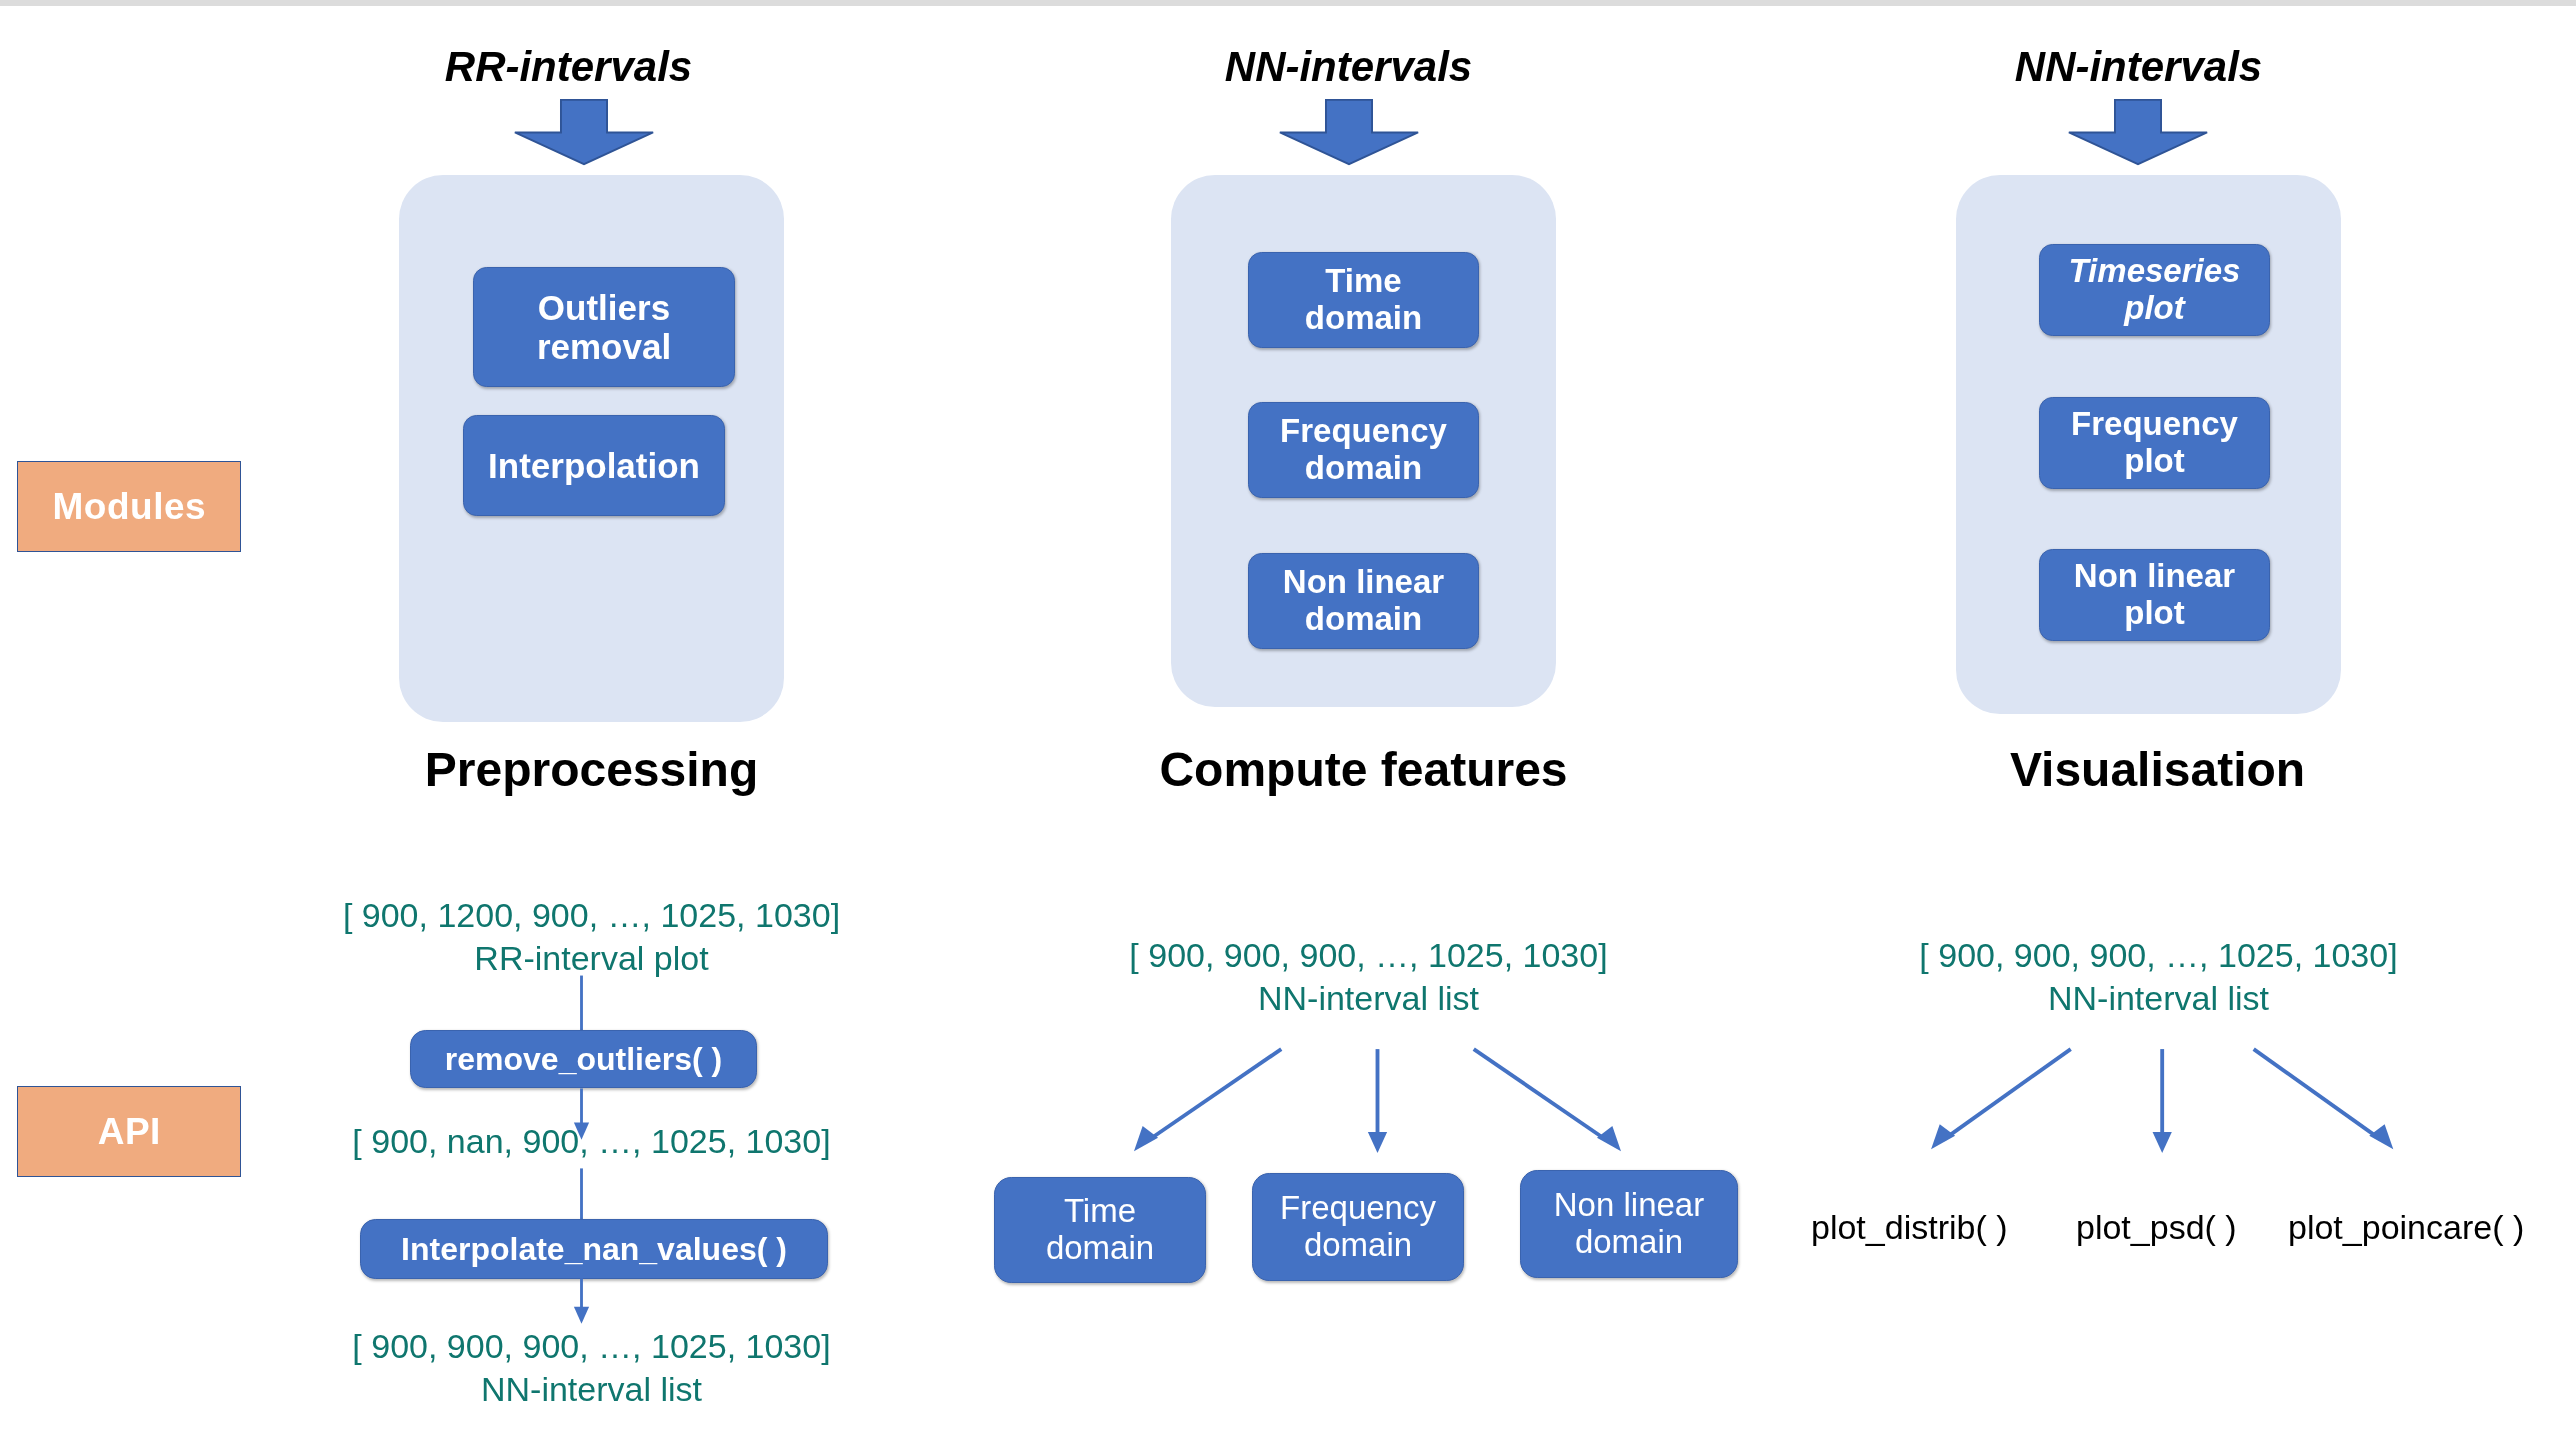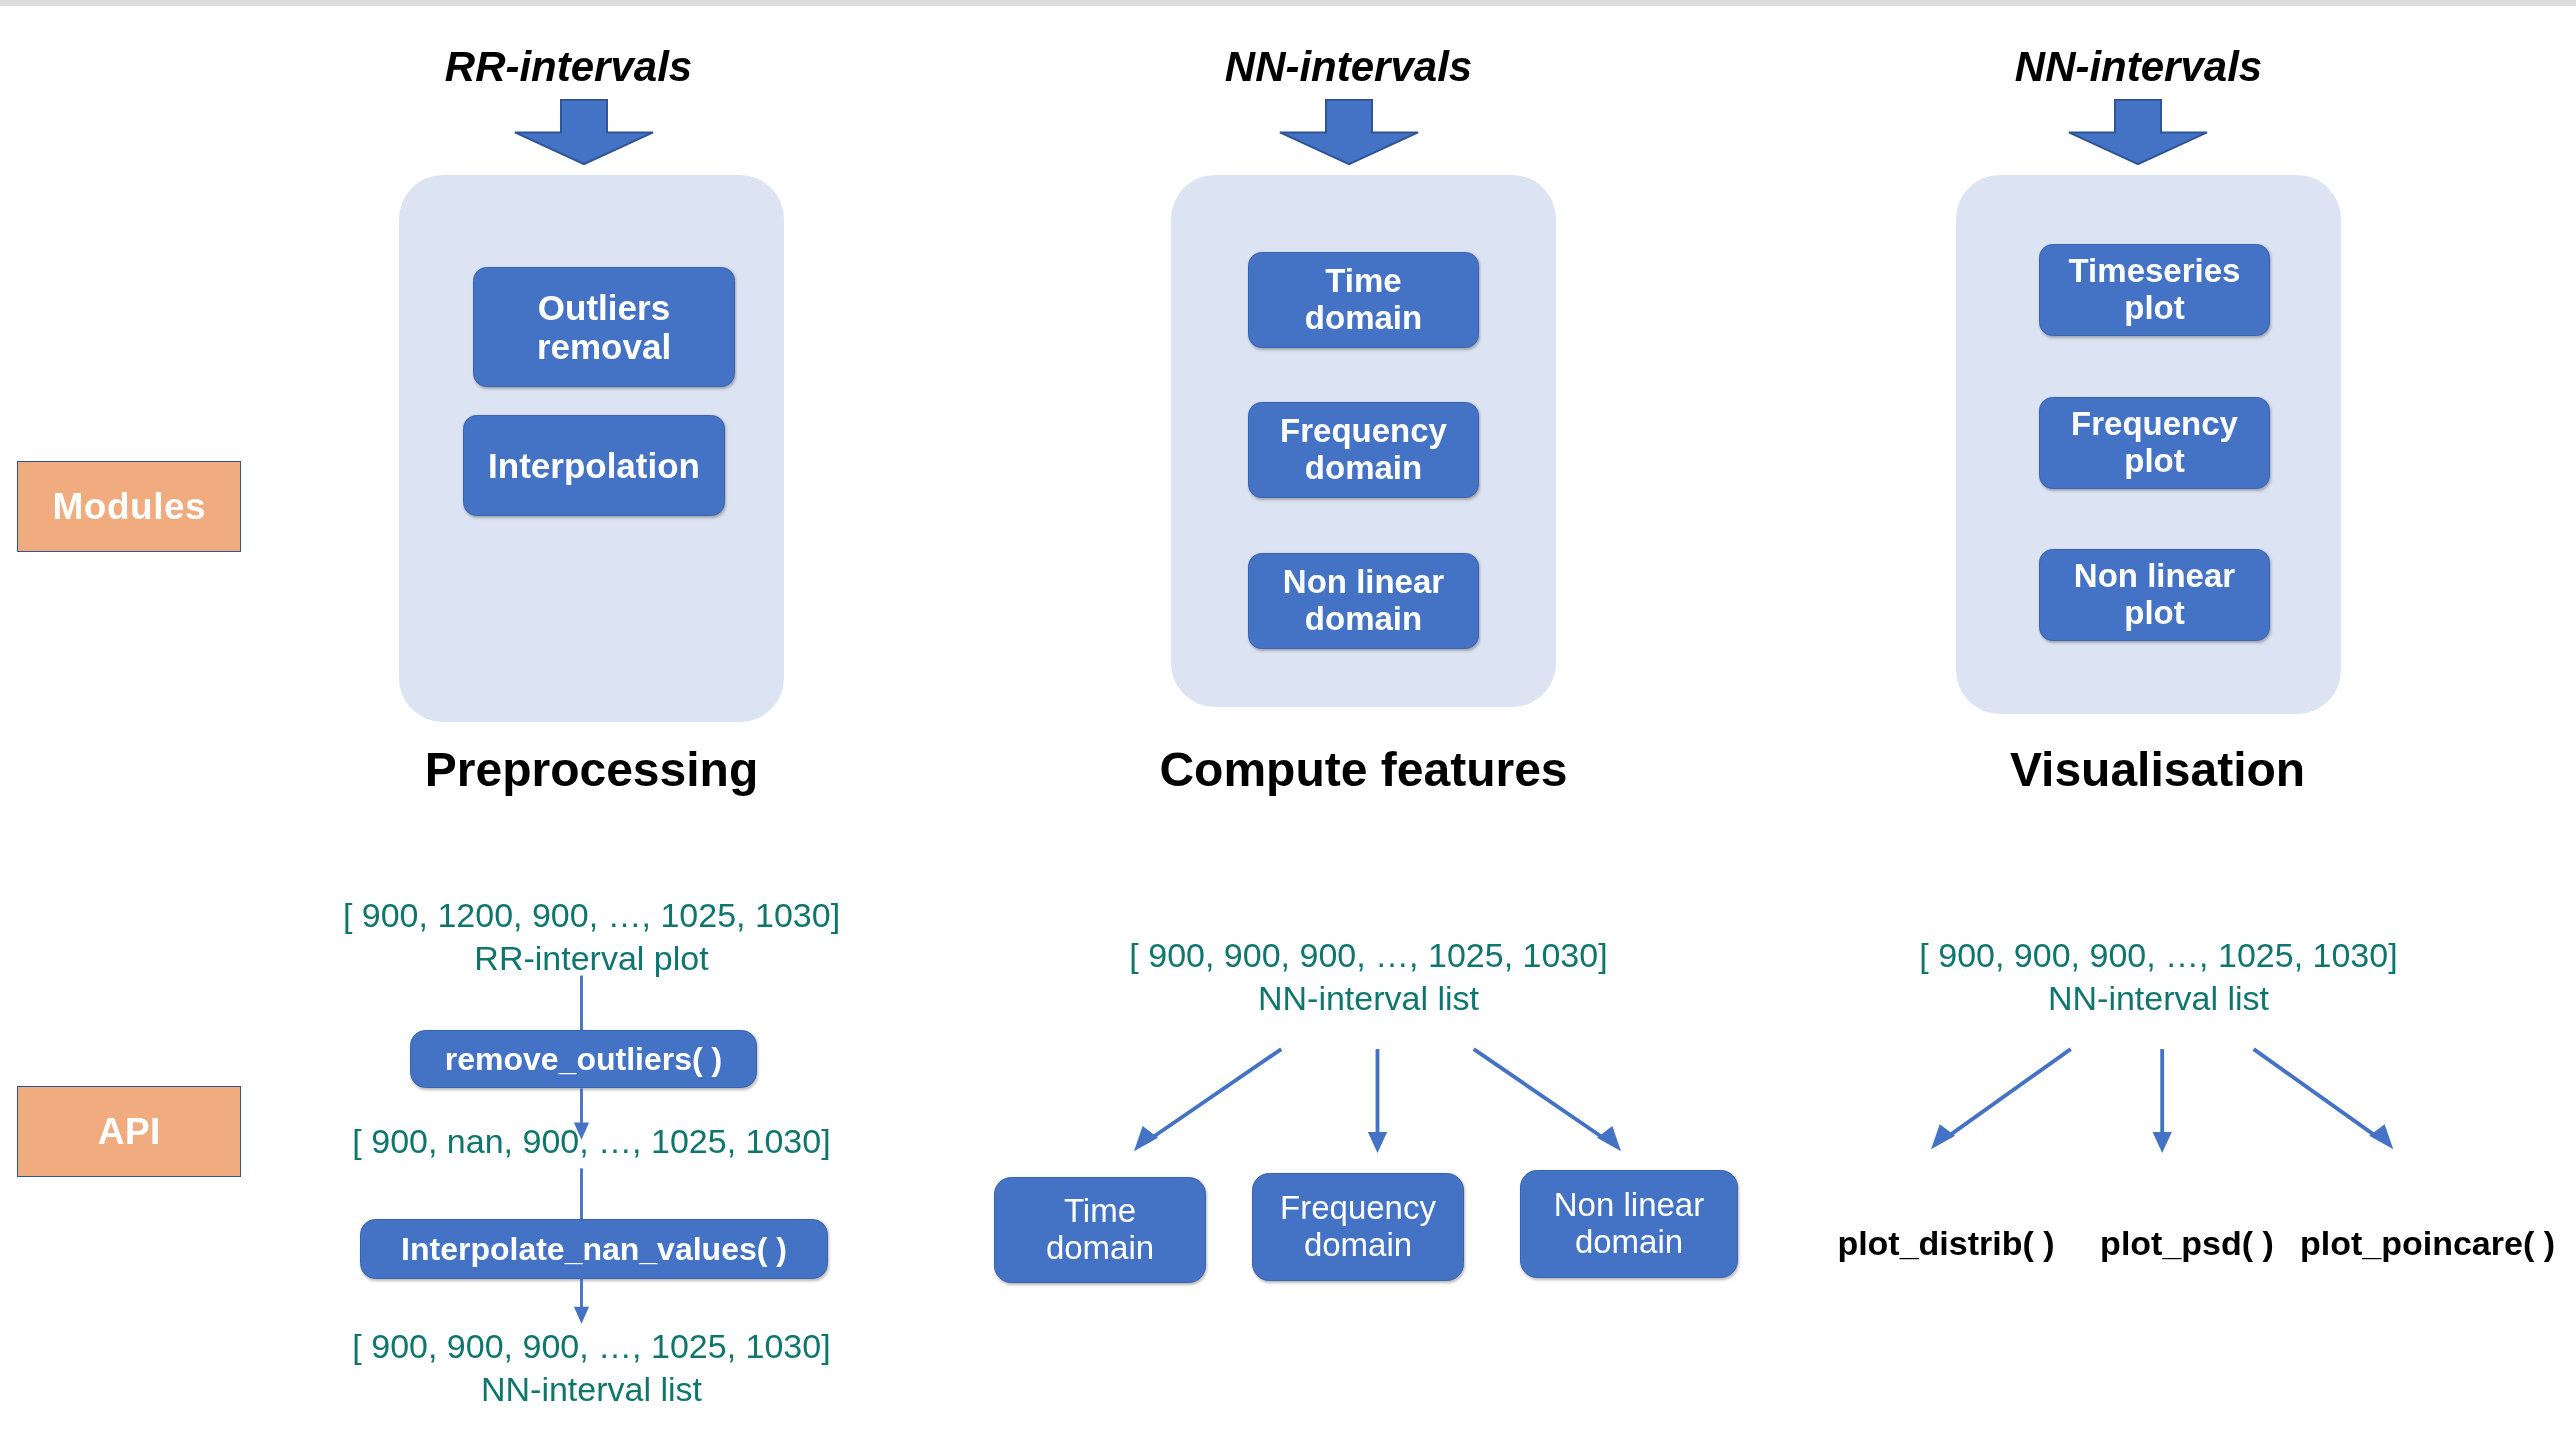--- a/index.html
+++ b/index.html
@@ -107,25 +107,23 @@
     display: flex;
     align-items: center;
     justify-content: center;
     white-space: nowrap;
     box-shadow: 1px 1.9px 2.9px rgba(0,0,0,0.28);
     box-sizing: border-box;
   }
 
   
   .fn-name {
-    font-weight: bold;
+    font-weight: normal;
     color: #000000;
     white-space: nowrap;
-    text-align: center;
-    margin-top: 16px;
   }
 
   
   .thin-arrow svg { display: block; overflow: visible; }
 </style>
 </head>
 <body>
 
 <div id="canvas">
 
@@ -206,21 +204,21 @@
     <span>NN-intervals</span>
   </div>
 
   <div class="abs blockarrow" style="left:2063px; top:96px;">
     <svg width="150" height="72" viewBox="0 0 156 75">
       <polygon points="54,4 102,4 102,38 150,38 78,71 6,38 54,38" fill="#4472C4" stroke="#2F5496" stroke-width="2"></polygon>
     </svg>
   </div>
 
   <div class="abs module-panel" style="left:1956px; top:175px; width:385px; height:539px;">
-    <div class="abs chip" style="left:83px; top:69px; width:231px; height:92px; font-size:33px;">
+    <div class="abs chip" style="left:83px; top:69px; width:231px; height:92px; font-size:33px;font-style:italic;">
       <div>
         <div>Timeseries</div>
         <div>plot</div>
       </div>
     </div>
     <div class="abs chip" style="left:83px; top:222px; width:231px; height:92px; font-size:33px;">
       <div>
         <div>Frequency</div>
         <div>plot</div>
       </div>

